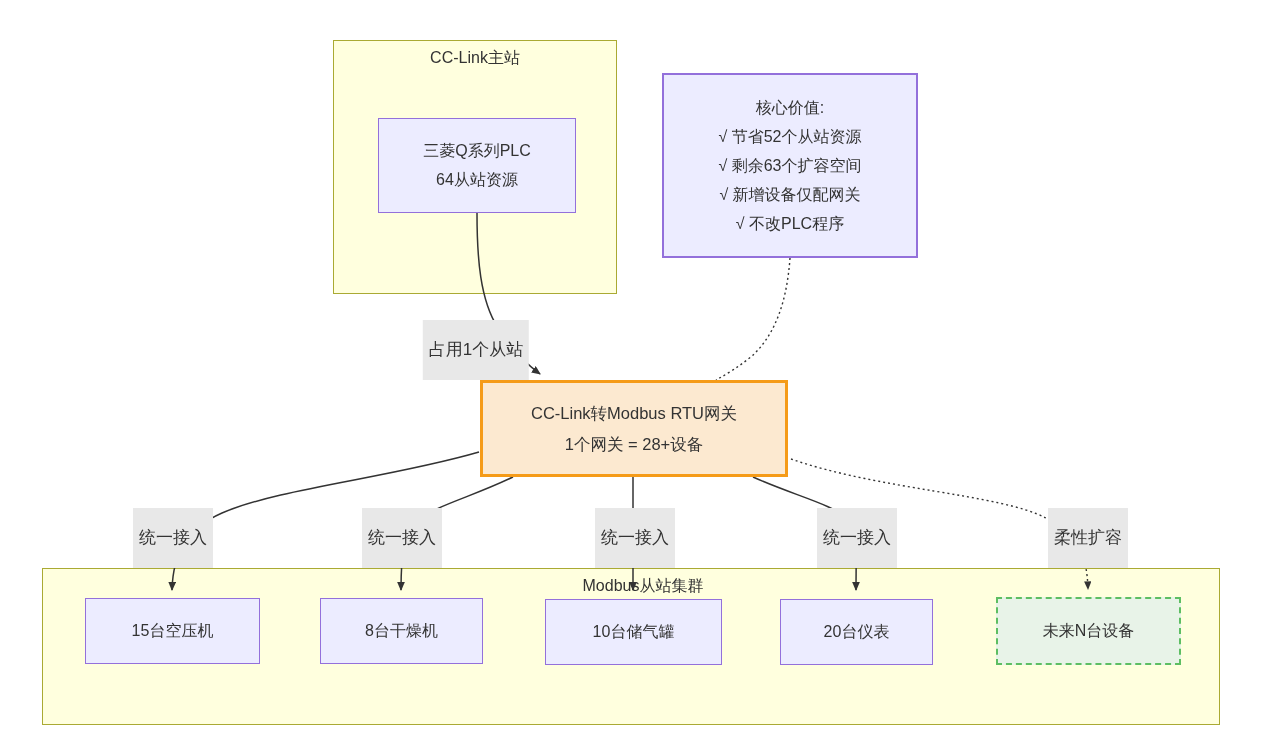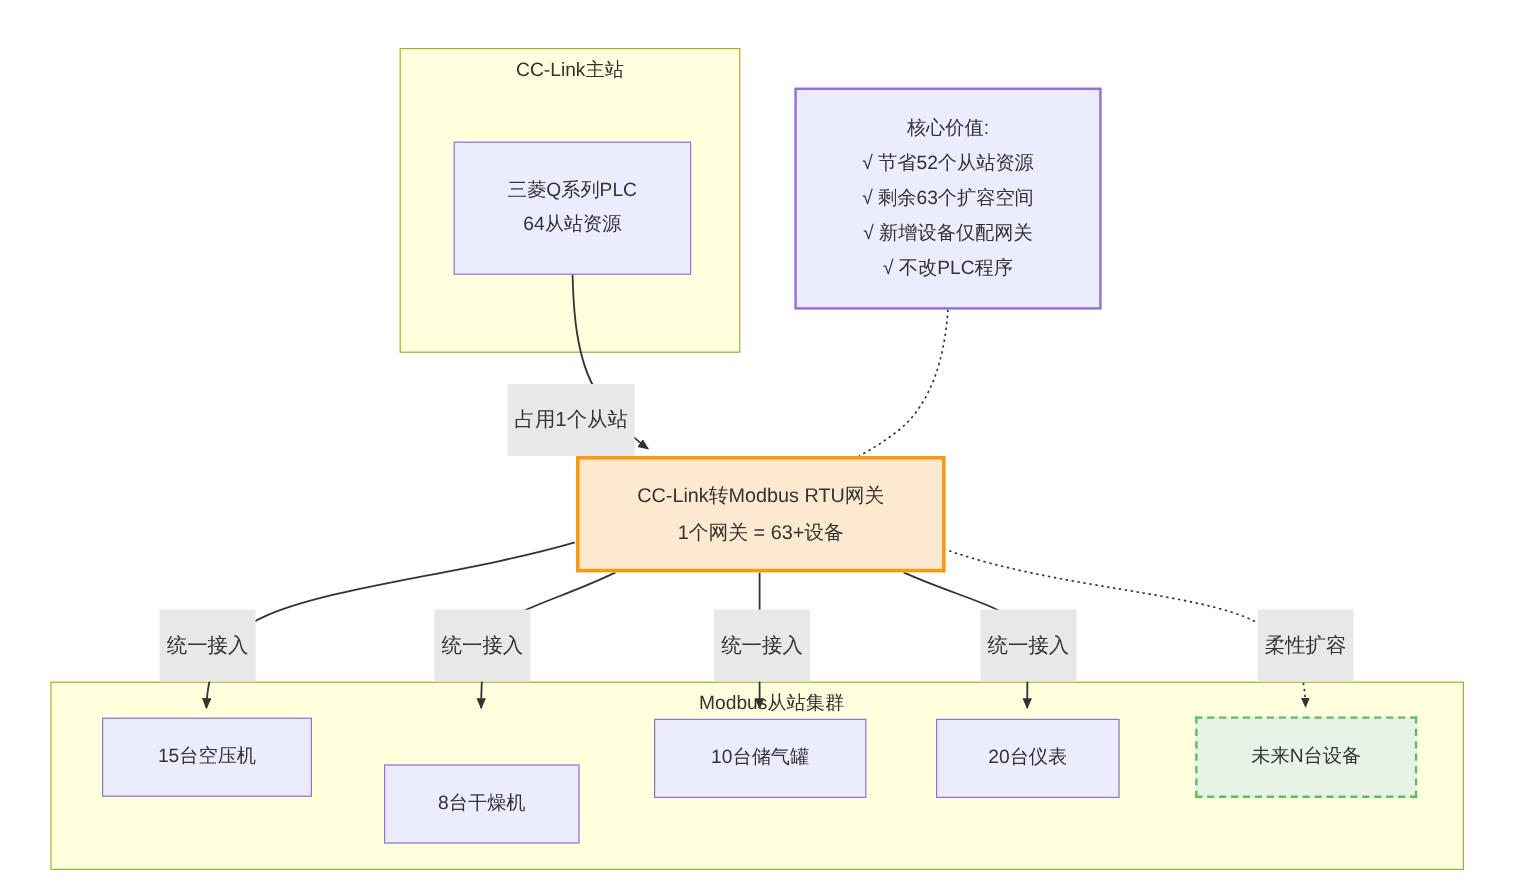--- a/index.html
+++ b/index.html
@@ -91,46 +91,46 @@
 
     <path d="M 753 477 C 795 496, 833 504, 849 520 C 858 530, 856 554, 856 590" fill="none" stroke="#333333" stroke-width="1.5" marker-end="url(#arrow)"></path>
 
     <path d="M 791 459 C 880 490, 1000 494, 1046 518 C 1077 534, 1087 554, 1088 589" fill="none" stroke="#333333" stroke-width="1.4" stroke-dasharray="2 3" marker-end="url(#arrow)"></path>
   </svg>
 
   <div class="container-box" style="left:333px; top:40px; width:284px; height:254px;">
     <div class="container-title">CC-Link主站</div>
   </div>
 
-  <div class="node" style="left:378px; top:118px; width:198px; height:111px;">
+  <div class="node" style="left:378px; top:118px; width:198px; height:95px;">
     <div>三菱Q系列PLC</div>
     <div>64从站资源</div>
   </div>
 
   <div class="node value-node" style="left:662px; top:73px; width:256px; height:185px;">
     <div>核心价值:</div>
     <div>√ 节省52个从站资源</div>
     <div>√ 剩余63个扩容空间</div>
     <div>√ 新增设备仅配网关</div>
     <div>√ 不改PLC程序</div>
   </div>
 
   <div class="node gateway-node" style="left:480px; top:380px; width:308px; height:97px;">
     <div>CC-Link转Modbus RTU网关</div>
-    <div>1个网关 = 63+设备</div>
+    <div>1个网关 = 28+设备</div>
   </div>
 
   <div class="container-box" style="left:42px; top:568px; width:1178px; height:157px;">
     <div class="container-title" style="left:24px;">Modbus从站集群</div>
   </div>
 
   <div class="node" style="left:85px; top:598px; width:175px; height:66px;">
     <div>15台空压机</div>
   </div>
-  <div class="node" style="left:320px; top:598px; width:163px; height:66px;margin-top:39px;">
+  <div class="node" style="left:320px; top:598px; width:163px; height:66px;">
     <div>8台干燥机</div>
   </div>
   <div class="node" style="left:545px; top:599px; width:177px; height:66px;">
     <div>10台储气罐</div>
   </div>
   <div class="node" style="left:780px; top:599px; width:153px; height:66px;">
     <div>20台仪表</div>
   </div>
   <div class="node future-node" style="left:996px; top:597px; width:185px; height:68px;">
     <div>未来N台设备</div>

